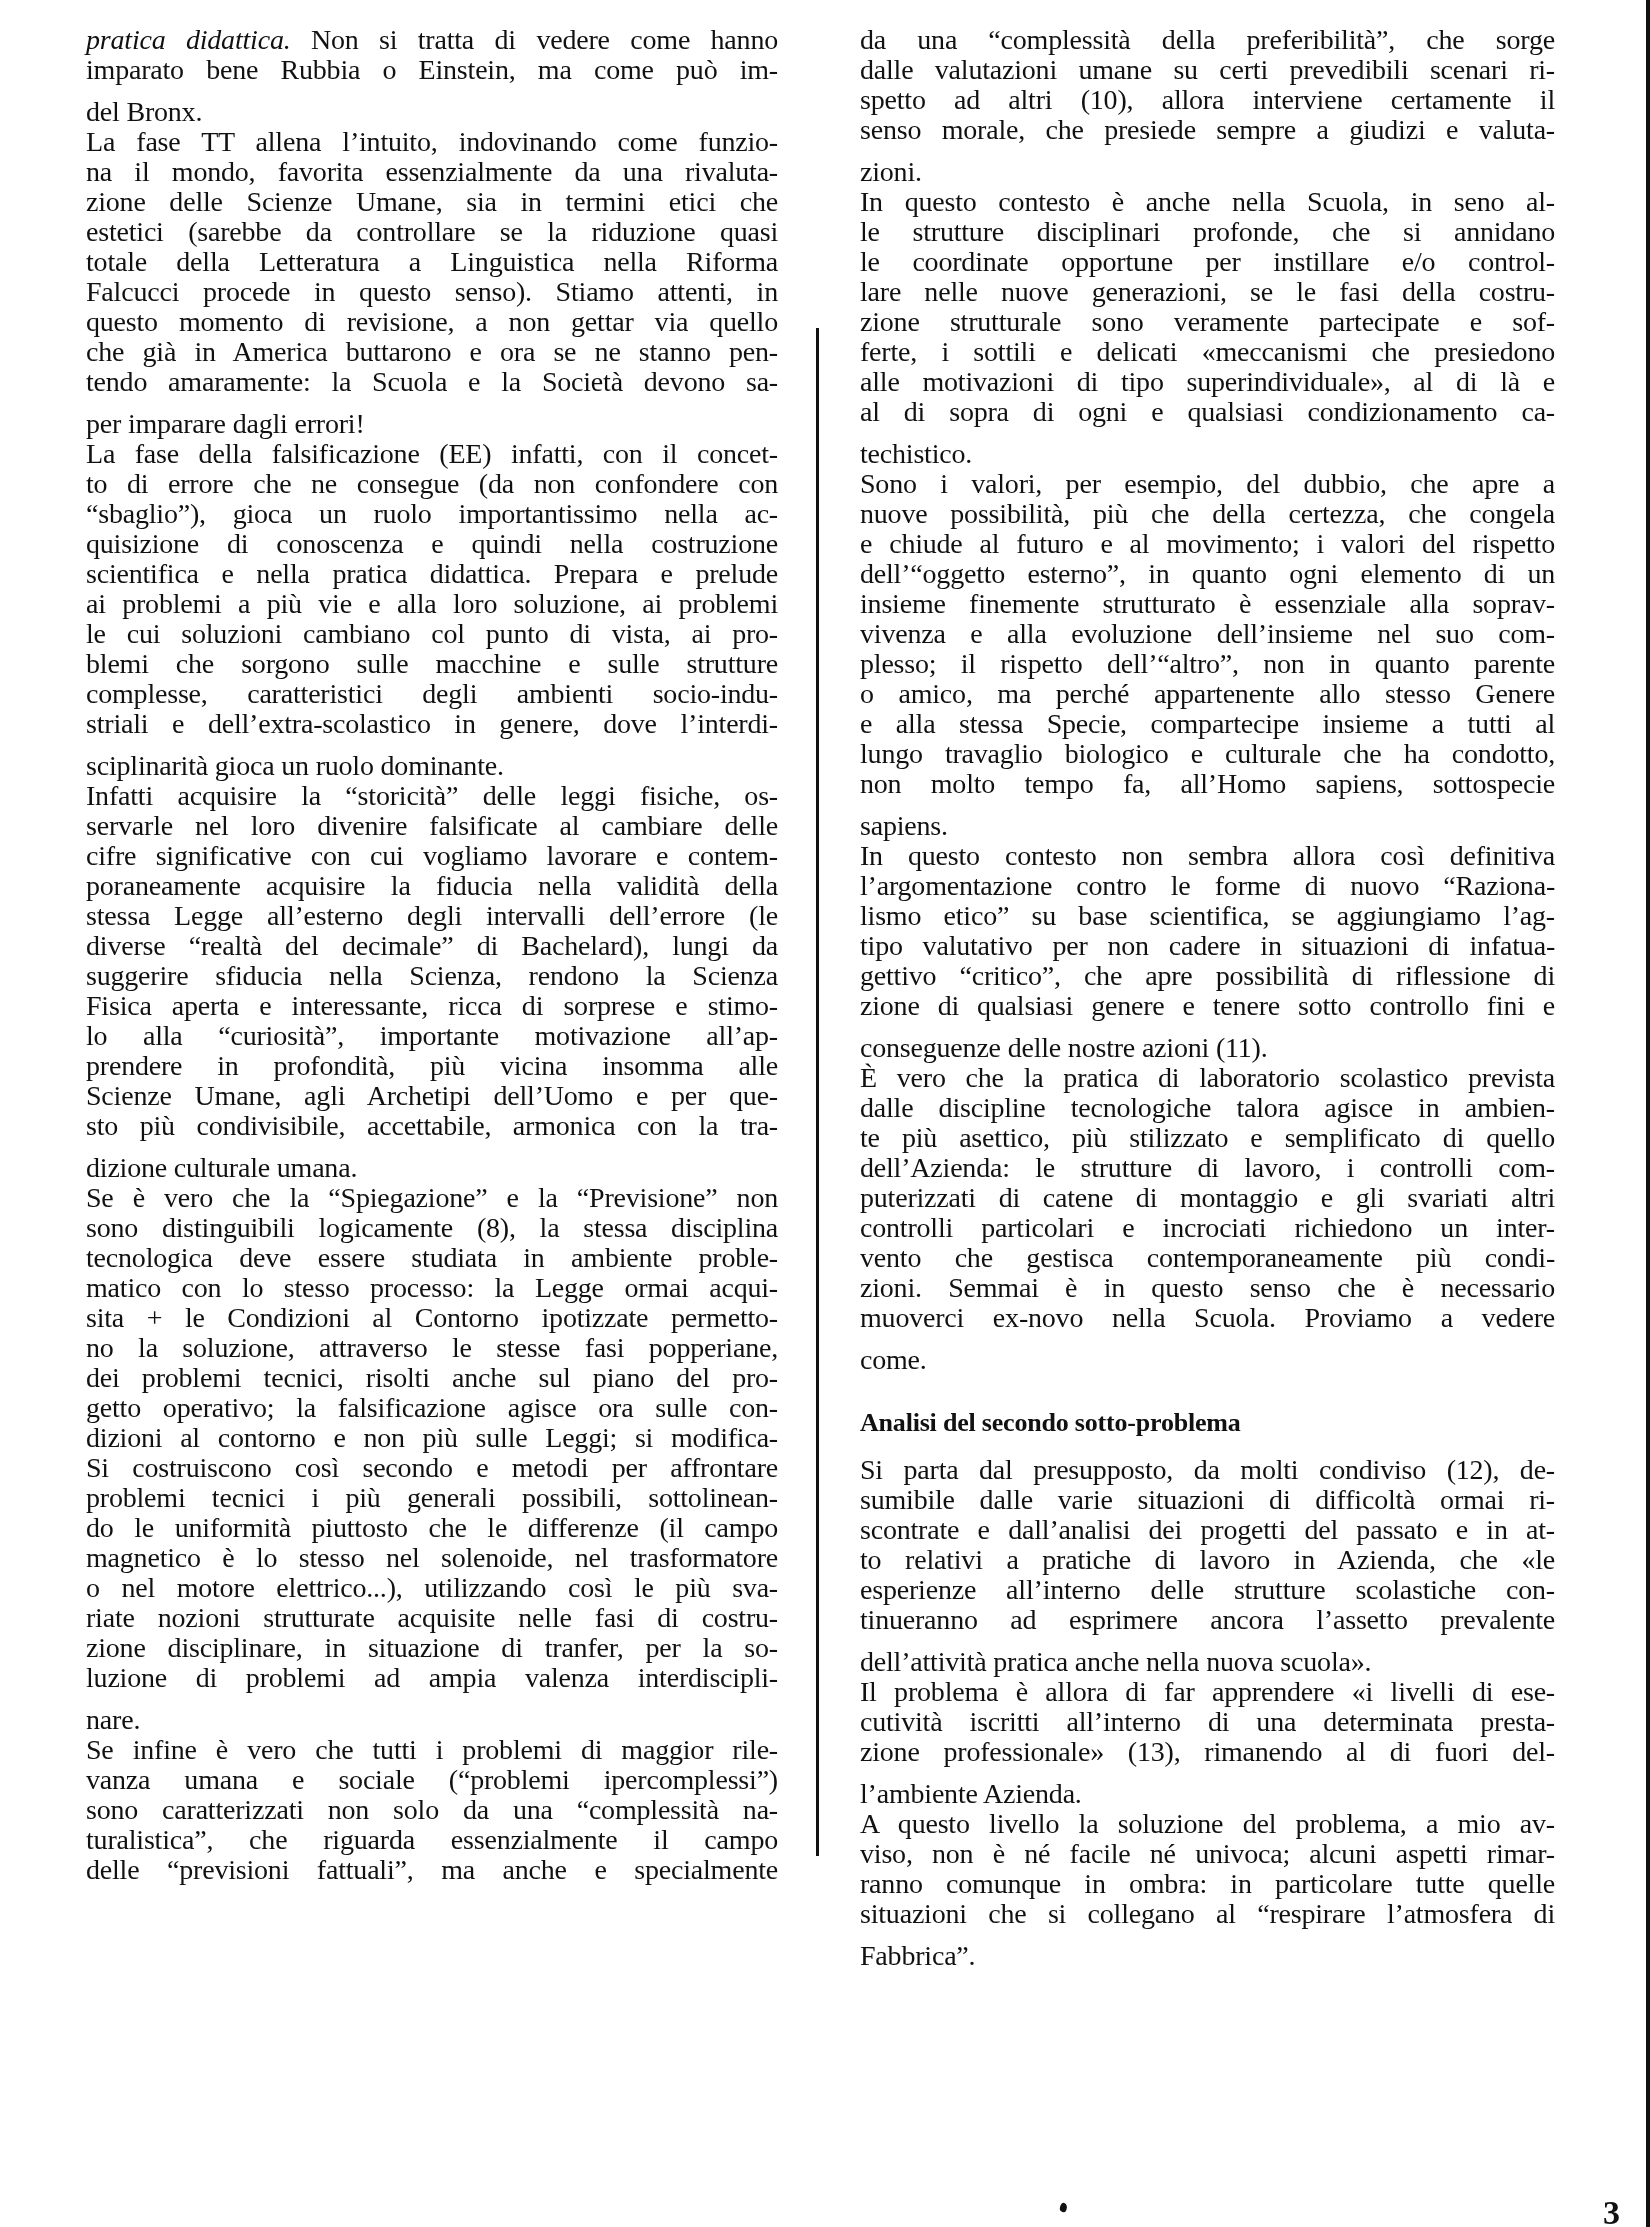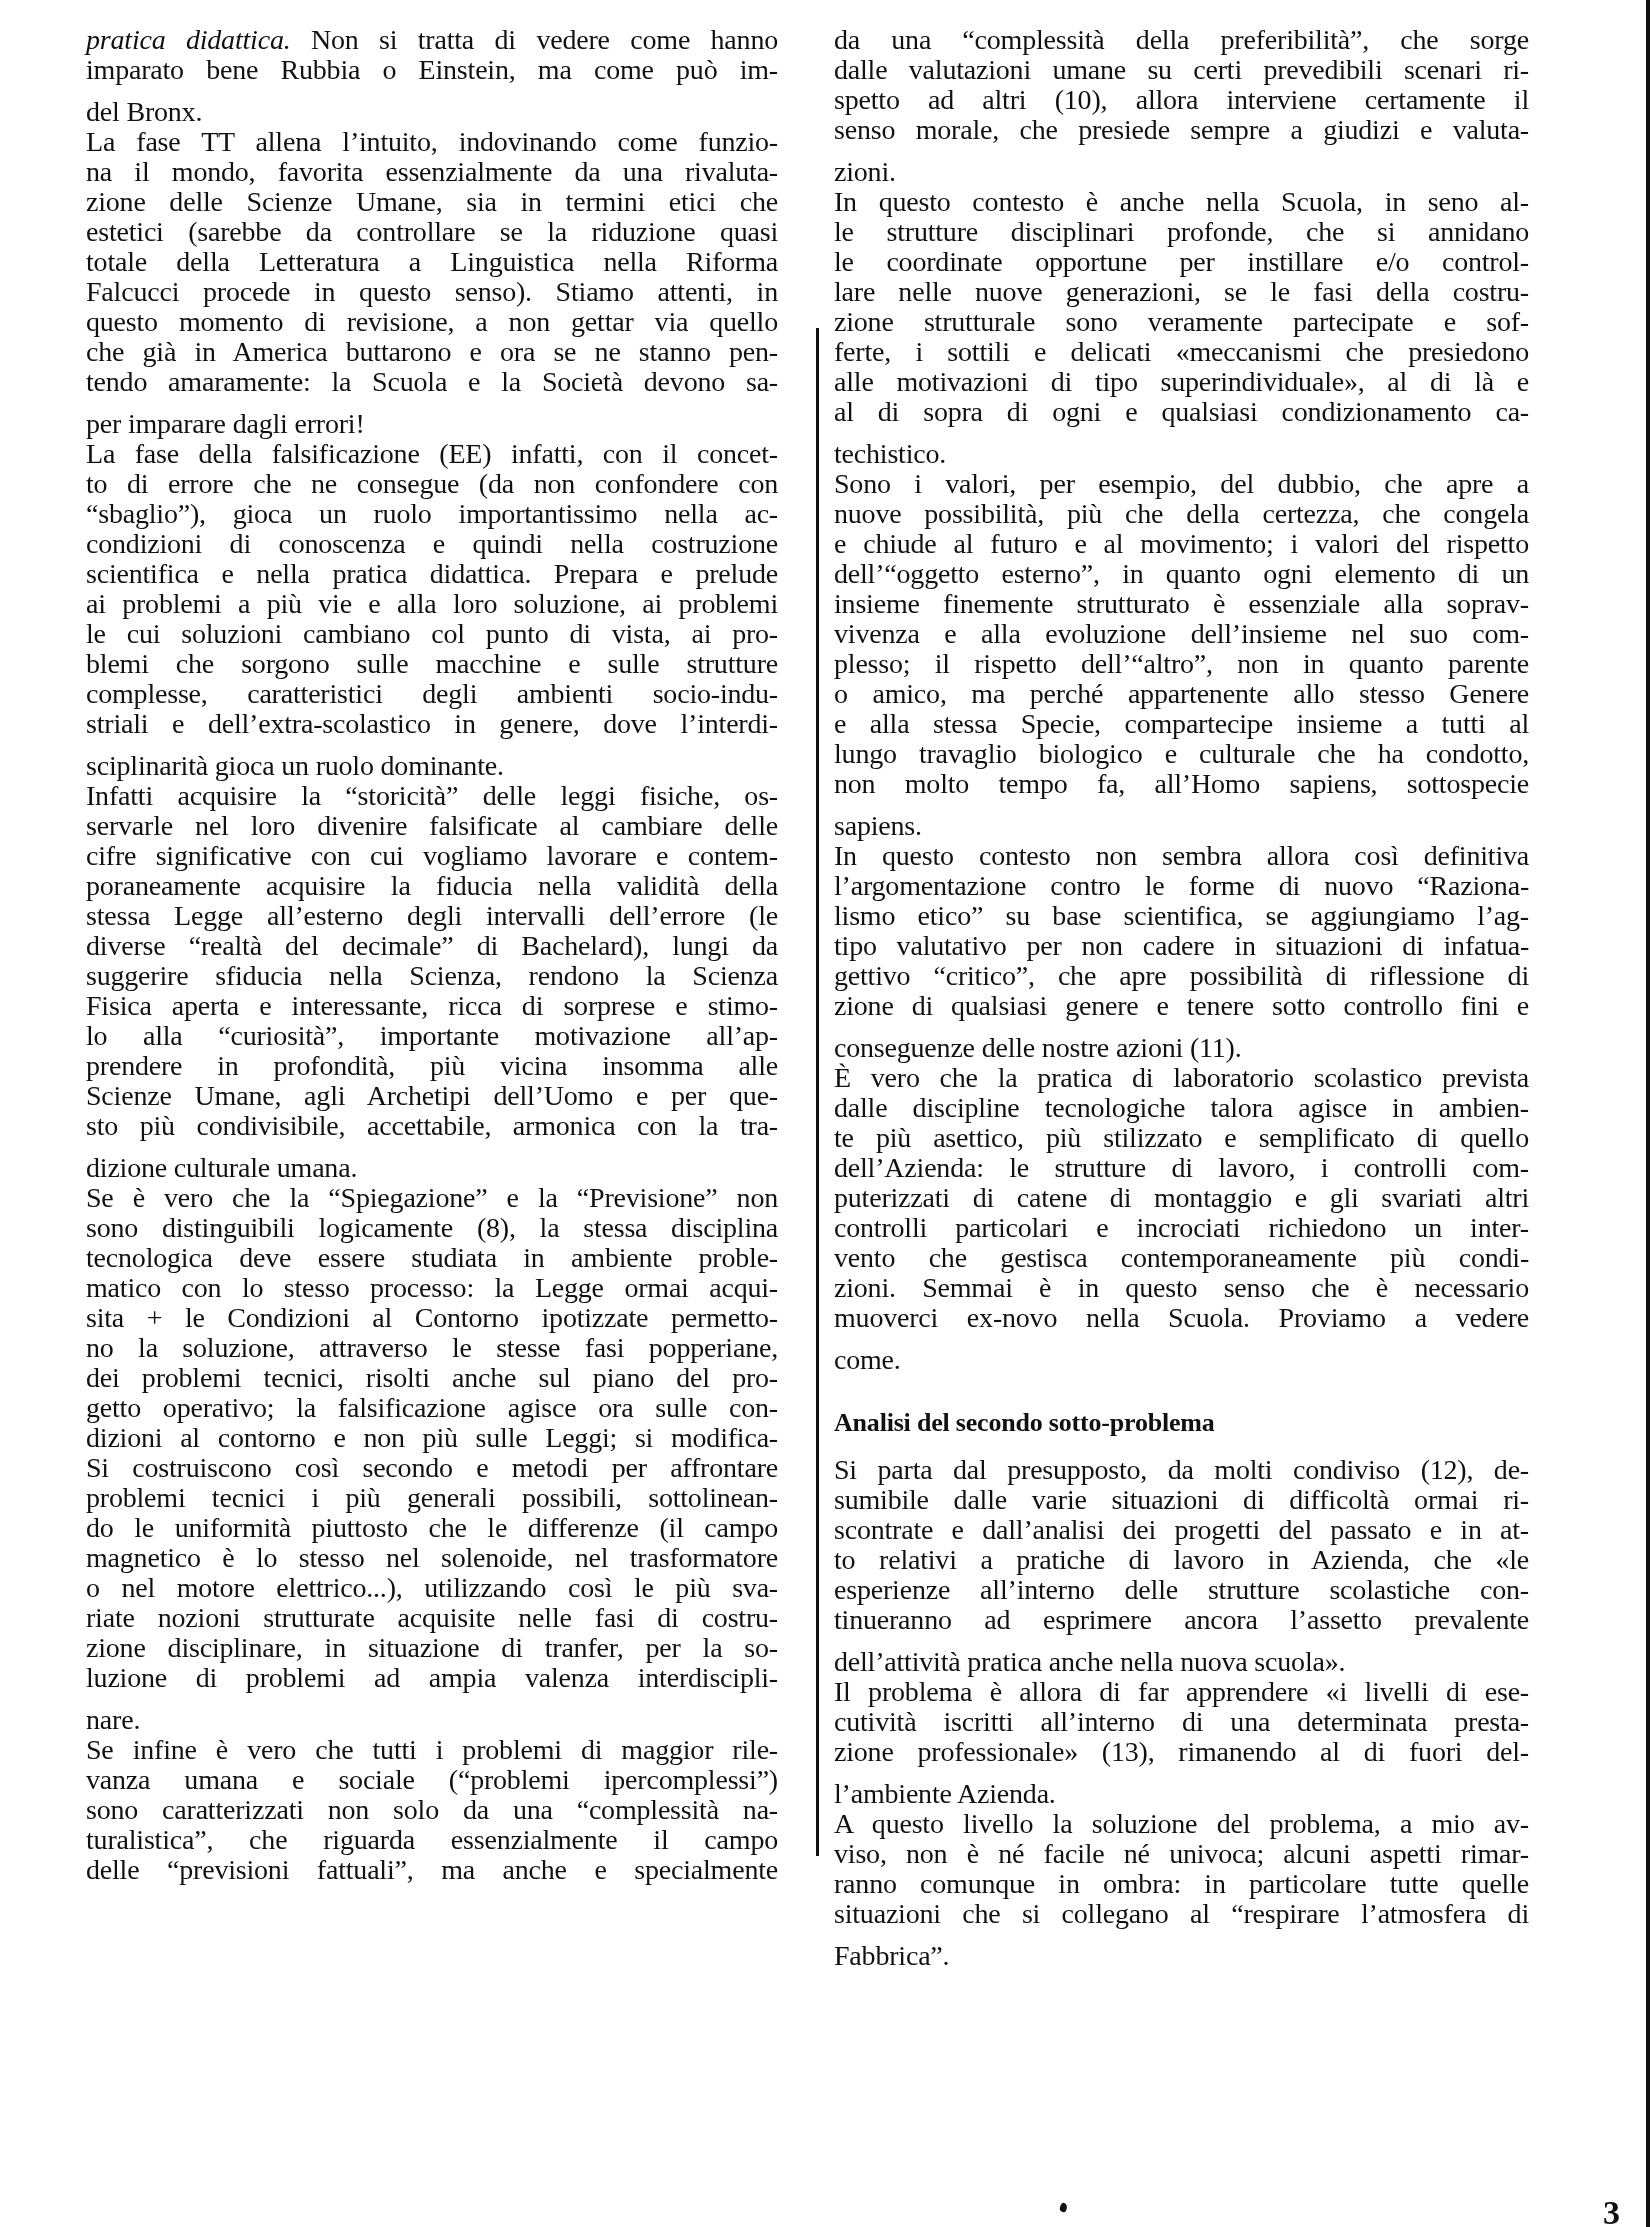--- a/index.html
+++ b/index.html
@@ -1,21 +1,21 @@
 <!DOCTYPE html>
 <html style="font-size:12.3px"><head>
 <meta charset="utf-8">
 <style>
   html, body { margin: 0; padding: 0; background: #ffffff; }
   body { width: 1651px; height: 2227px; position: relative; overflow: hidden; color: #111; }
   .page { position: absolute; inset: 0; background: #fff; padding-left: 8px; }
   .right-edge { position: absolute; top: 0; right: 0; width: 4.6px; height: 2227px; background: #111; }
   .col { position: absolute; top: 24.5px; font-family: "Liberation Serif", serif; font-size: 28px; line-height: 30px; text-align: justify; letter-spacing: -0.2px; }
   .col-left { left: 86px; width: 692px; }
-  .col-right { left: 834px; width: 695px; }
+  .col-right { left: 860px; width: 695px; }
   .line { display: block; height: 30px; white-space: nowrap; text-align-last: justify; text-align: justify; }
   .line.last { text-align-last: left; margin-top: 12px; }
   .col-rule { position: absolute; left: 816px; top: 328px; width: 3.1px; height: 1528px; background: #111; }
   .section-heading { font-family: "Liberation Serif", serif; font-weight: bold; font-size: 26px; line-height: 31px; margin-top: 32px; margin-bottom: 17px; display: block; white-space: nowrap; }
   em { font-style: italic; }
   .page-number { position: absolute; right: 31px; bottom: -4.6px; font-family: "Liberation Serif", serif; font-size: 34px; font-weight: bold; }
   .speck { position: absolute; left: 1060px; top: 2203px; width: 7px; height: 9.2px; background: #111; border-radius: 40% 60% 30% 50%; transform: rotate(20deg); }
 </style>
 </head>
 <body>
@@ -33,21 +33,21 @@
       <span class="line">estetici (sarebbe da controllare se la riduzione quasi</span>
       <span class="line">totale della Letteratura a Linguistica nella Riforma</span>
       <span class="line">Falcucci procede in questo senso). Stiamo attenti, in</span>
       <span class="line">questo momento di revisione, a non gettar via quello</span>
       <span class="line">che già in America buttarono e ora se ne stanno pen-</span>
       <span class="line">tendo amaramente: la Scuola e la Società devono sa-</span>
       <span class="line last">per imparare dagli errori!</span>
       <span class="line">La fase della falsificazione (EE) infatti, con il concet-</span>
       <span class="line">to di errore che ne consegue (da non confondere con</span>
       <span class="line">“sbaglio”), gioca un ruolo importantissimo nella ac-</span>
-      <span class="line">condizioni di conoscenza e quindi nella costruzione</span>
+      <span class="line">quisizione di conoscenza e quindi nella costruzione</span>
       <span class="line">scientifica e nella pratica didattica. Prepara e prelude</span>
       <span class="line">ai problemi a più vie e alla loro soluzione, ai problemi</span>
       <span class="line">le cui soluzioni cambiano col punto di vista, ai pro-</span>
       <span class="line">blemi che sorgono sulle macchine e sulle strutture</span>
       <span class="line">complesse, caratteristici degli ambienti socio-indu-</span>
       <span class="line">striali e dell’extra-scolastico in genere, dove l’interdi-</span>
       <span class="line last">sciplinarità gioca un ruolo dominante.</span>
       <span class="line">Infatti acquisire la “storicità” delle leggi fisiche, os-</span>
       <span class="line">servarle nel loro divenire falsificate al cambiare delle</span>
       <span class="line">cifre significative con cui vogliamo lavorare e contem-</span>

